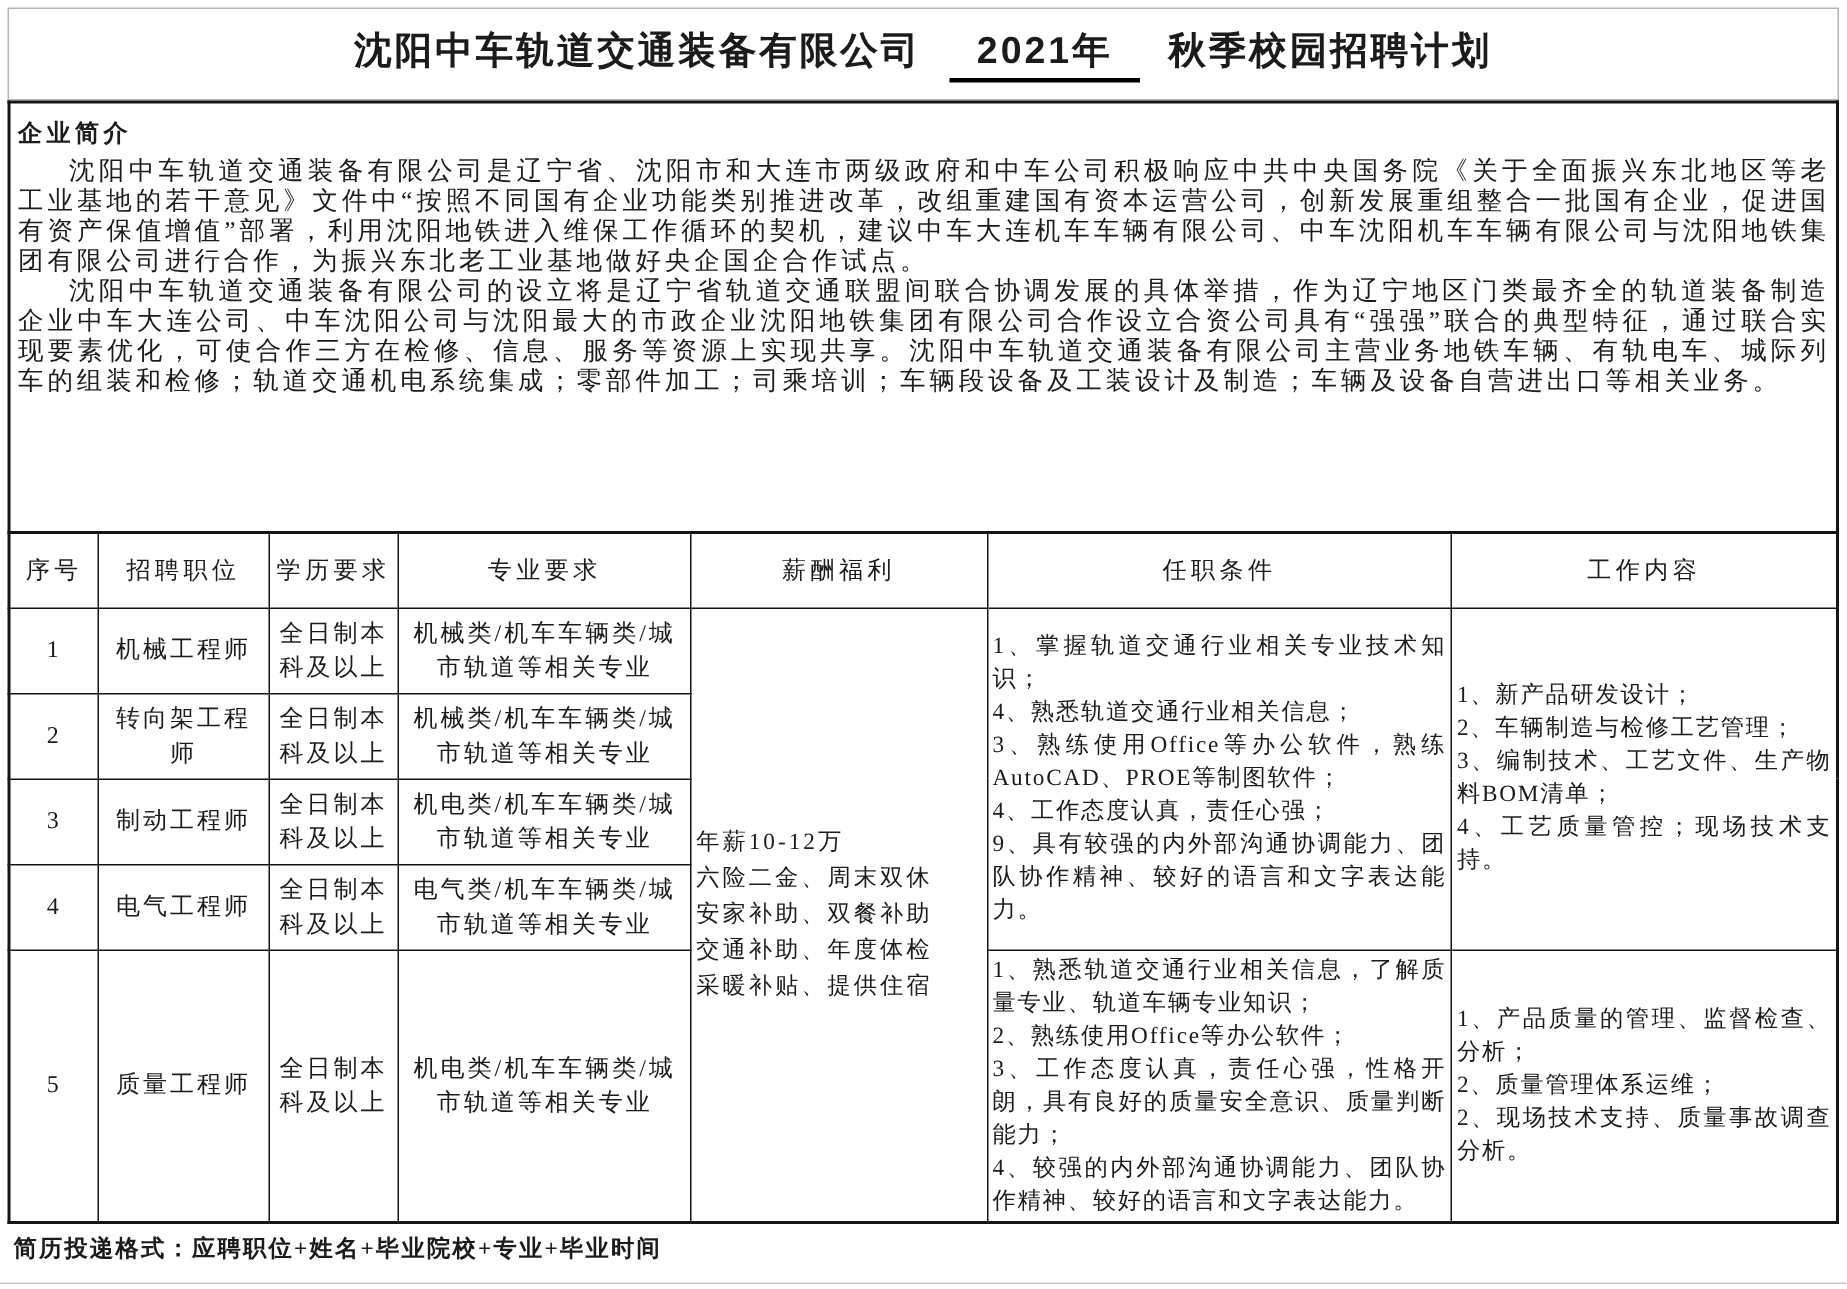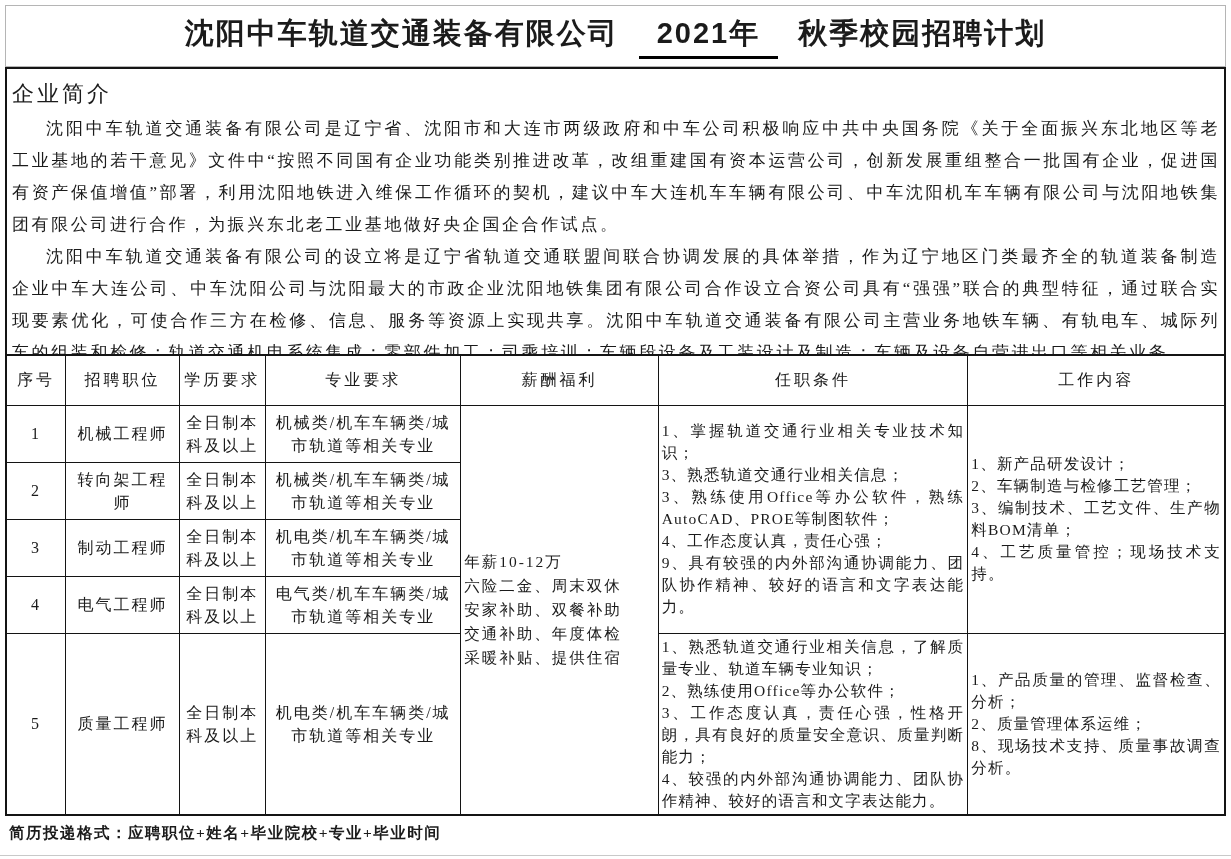--- a/index.html
+++ b/index.html
@@ -17,50 +17,50 @@
   .title-box {
     height:60px;
     border:1px solid #b5b5b5;
     display:flex; align-items:center; justify-content:center;
     box-sizing:content-box;
     background:#fff;
   }
   .title-text {
     font-family:"Liberation Sans","DejaVu Sans",sans-serif;
     font-weight:bold;
-    font-size:29px;
+    font-size:25px;
     letter-spacing:2px;
     white-space:nowrap;
   }
   .title-year {
     display:inline-block;
     border-bottom:3px solid #000;
     padding:0 18px 2px 18px;
     margin:0 10px;
   }
 
   
   .intro-box {
     border:2px solid #141414;
     border-bottom:none;
     box-sizing:border-box;
     height:287px;
     padding:8px 4px 0 5px;
     overflow:hidden;
   }
   .intro-heading {
-    font-weight:normal;
-    font-size:22px;
+    font-weight:bold;
+    font-size:16px;
     letter-spacing:3px;
     margin:2px 0 4px 0;
   }
   .intro-p {
     margin:0;
     font-size:17px;
-    line-height:32px;
+    line-height:20px;
     letter-spacing:2.6px;
     text-align:justify;
     text-indent:2em;
   }
 
   
   table.jobs {
     width:100%;
     border-collapse:collapse;
     table-layout:fixed;
@@ -154,21 +154,21 @@
         <td class="c">机械类/机车车辆类/城市轨道等相关专业</td>
         <td class="salary-cell" rowspan="5">
           <div class="salary-line">年薪10-12万</div>
           <div class="salary-line">六险二金、周末双休</div>
           <div class="salary-line">安家补助、双餐补助</div>
           <div class="salary-line">交通补助、年度体检</div>
           <div class="salary-line">采暖补贴、提供住宿</div>
         </td>
         <td class="list-cell" rowspan="4">
           <div class="list-line">1、掌握轨道交通行业相关专业技术知识；</div>
-          <div class="list-line">3、熟悉轨道交通行业相关信息；</div>
+          <div class="list-line">4、熟悉轨道交通行业相关信息；</div>
           <div class="list-line">3、熟练使用Office等办公软件，熟练AutoCAD、PROE等制图软件；</div>
           <div class="list-line">4、工作态度认真，责任心强；</div>
           <div class="list-line">9、具有较强的内外部沟通协调能力、团队协作精神、较好的语言和文字表达能力。</div>
         </td>
         <td class="list-cell" rowspan="4">
           <div class="list-line">1、新产品研发设计；</div>
           <div class="list-line">2、车辆制造与检修工艺管理；</div>
           <div class="list-line">3、编制技术、工艺文件、生产物料BOM清单；</div>
           <div class="list-line">4、工艺质量管控；现场技术支持。</div>
         </td>
@@ -198,21 +198,21 @@
         <td class="c">机电类/机车车辆类/城市轨道等相关专业</td>
         <td class="list-cell">
           <div class="list-line">1、熟悉轨道交通行业相关信息，了解质量专业、轨道车辆专业知识；</div>
           <div class="list-line">2、熟练使用Office等办公软件；</div>
           <div class="list-line">3、工作态度认真，责任心强，性格开朗，具有良好的质量安全意识、质量判断能力；</div>
           <div class="list-line">4、较强的内外部沟通协调能力、团队协作精神、较好的语言和文字表达能力。</div>
         </td>
         <td class="list-cell">
           <div class="list-line">1、产品质量的管理、监督检查、分析；</div>
           <div class="list-line">2、质量管理体系运维；</div>
-          <div class="list-line">8、现场技术支持、质量事故调查分析。</div>
+          <div class="list-line">2、现场技术支持、质量事故调查分析。</div>
         </td>
       </tr>
     </tbody>
   </table>
 
   <div class="footer">
     <div>简历投递格式：应聘职位+姓名+毕业院校+专业+毕业时间</div>
 
   </div>
 

